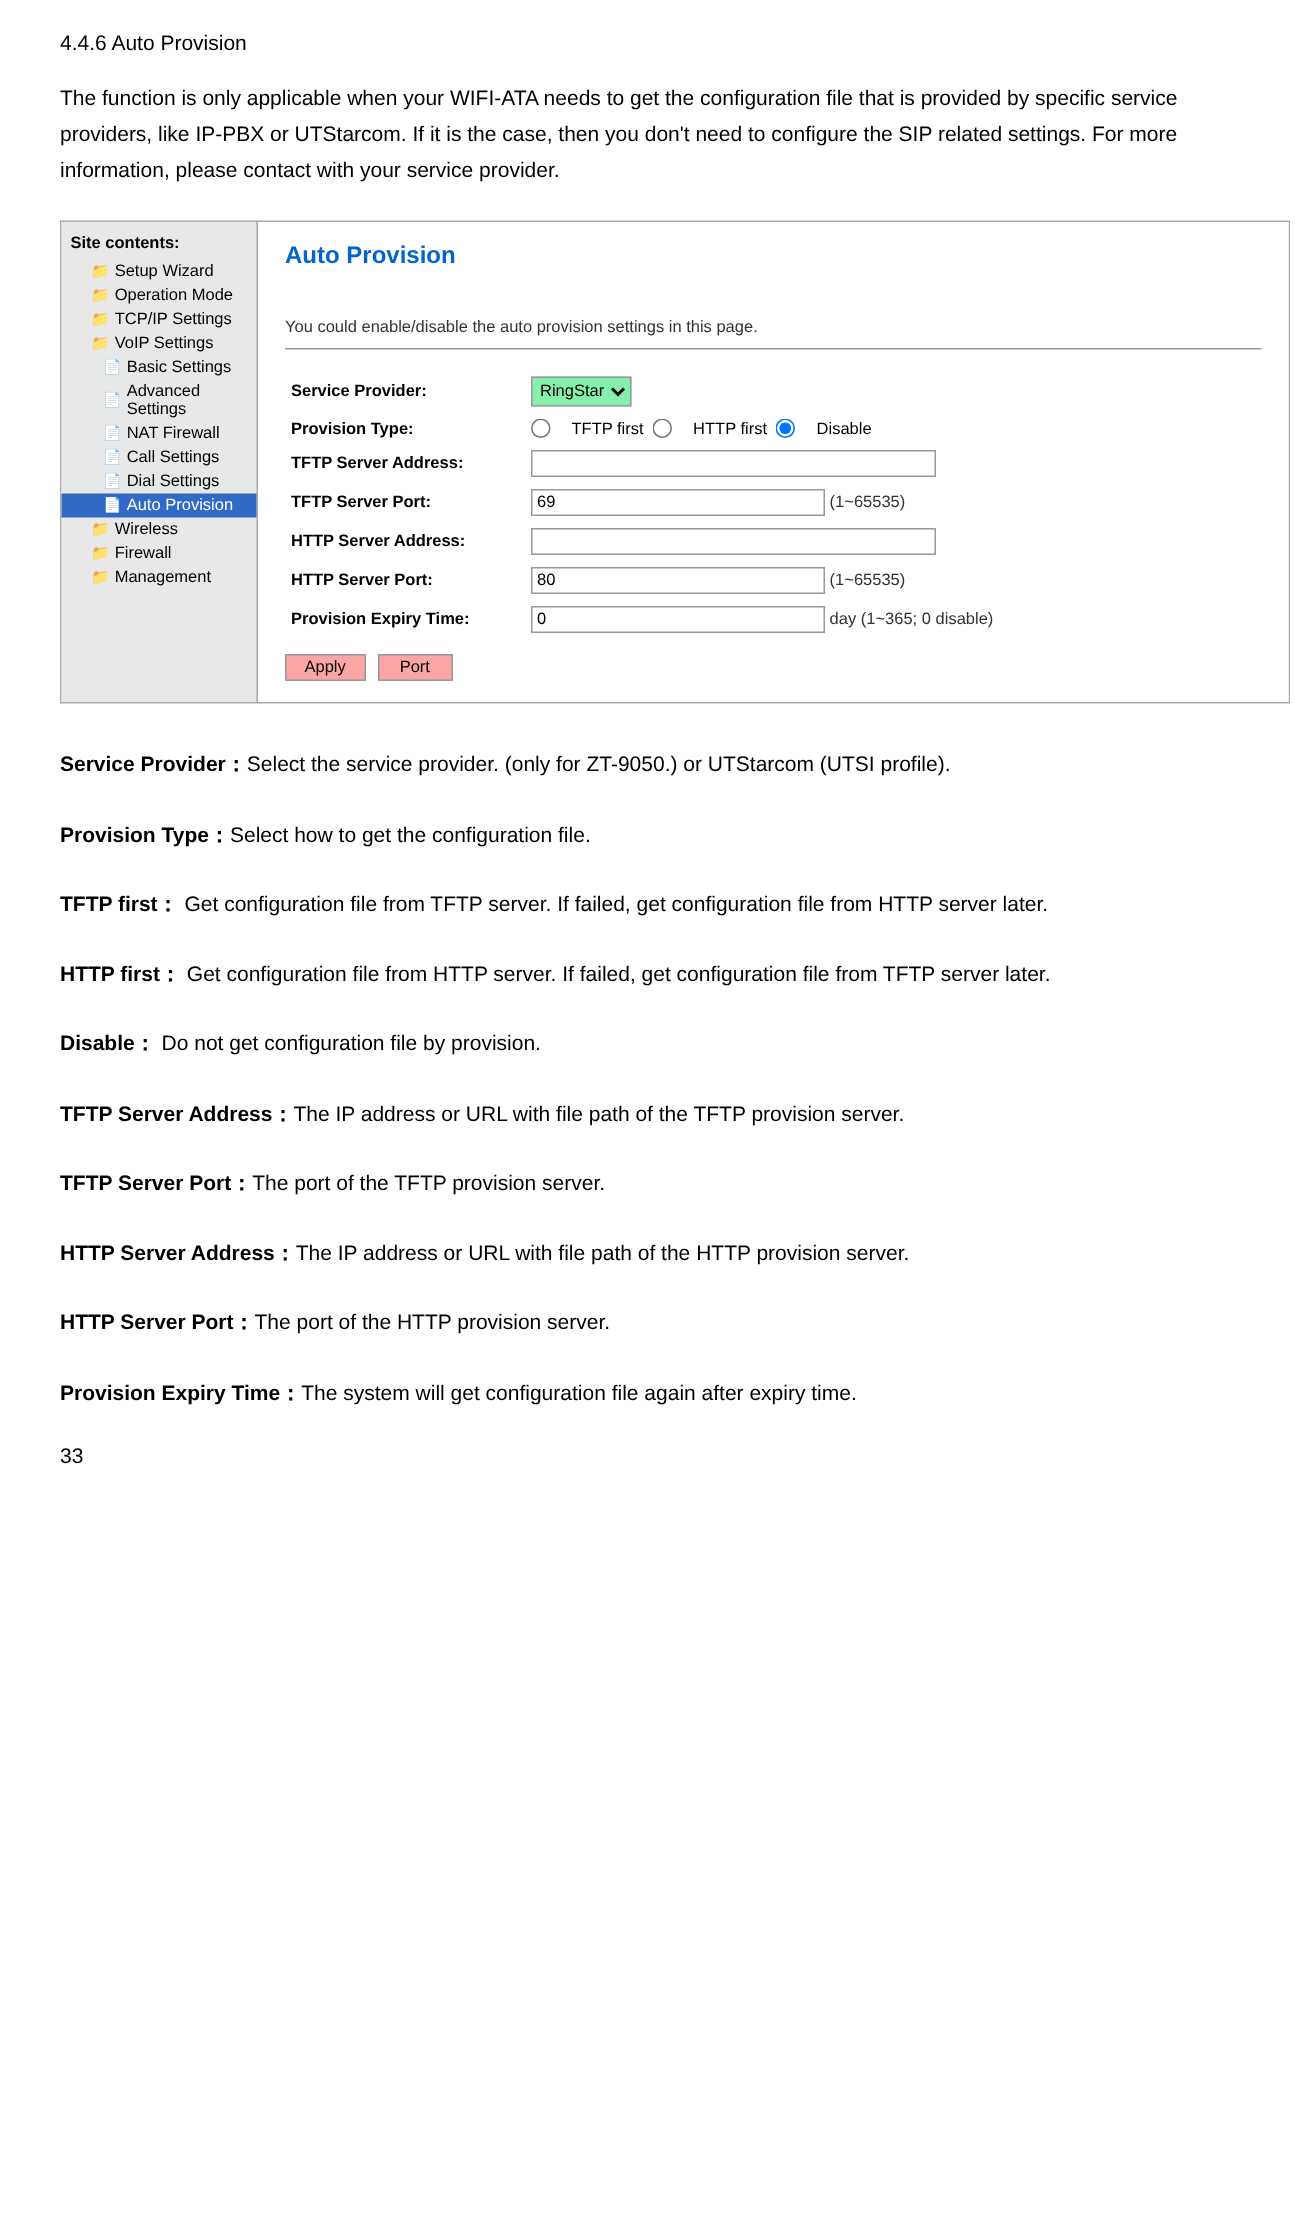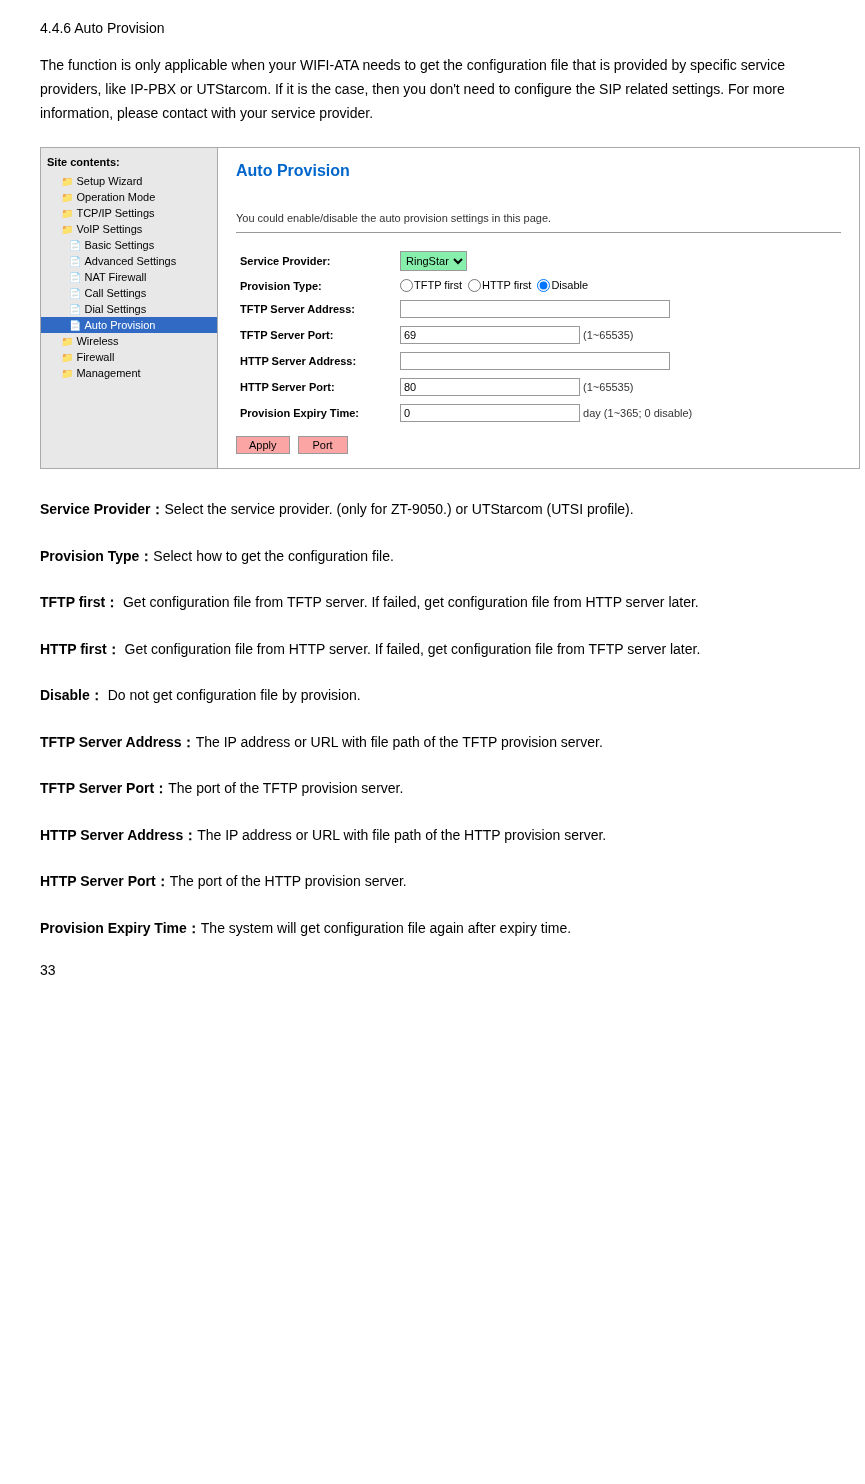--- a/index.html
+++ b/index.html
@@ -25,21 +25,21 @@
       color: #000;
     }
     .ui-screenshot {
       border: 1px solid #aaa;
       display: flex;
       width: 820px;
       margin-bottom: 28px;
       background: #fff;
     }
     .sidebar {
-      width: 177px;
+      width: 131px;
       background: #e8e8e8;
       border-right: 1px solid #aaa;
       padding: 6px 0;
       font-size: 11px;
       flex-shrink: 0;
     }
     .sidebar-header {
       font-size: 11px;
       font-weight: bold;
       padding: 2px 6px 4px 6px;
@@ -100,37 +100,37 @@
       border: 1px solid #999;
       height: 18px;
       font-size: 11px;
       padding: 1px 3px;
       background: #fff;
     }
     .form-input-wide {
       width: 270px;
     }
     .form-input-medium {
-      width: 180px;
+      width: 196px;
     }
     .hint-text {
       font-size: 11px;
       color: #333;
       margin-left: 0;
     }
     .radio-group {
       display: flex;
       align-items: center;
       gap: 6px;
       font-size: 11px;
     }
     .radio-group label {
       display: flex;
-      align-items: flex-start;
-      gap: 1px;
+      align-items: center;
+      gap: 14px;
     }
     .select-box {
       font-size: 11px;
       height: 20px;
       border: 1px solid #999;
       background: #86efac;
       padding: 1px;
     }
     .btn-row {
       margin-top: 10px;

